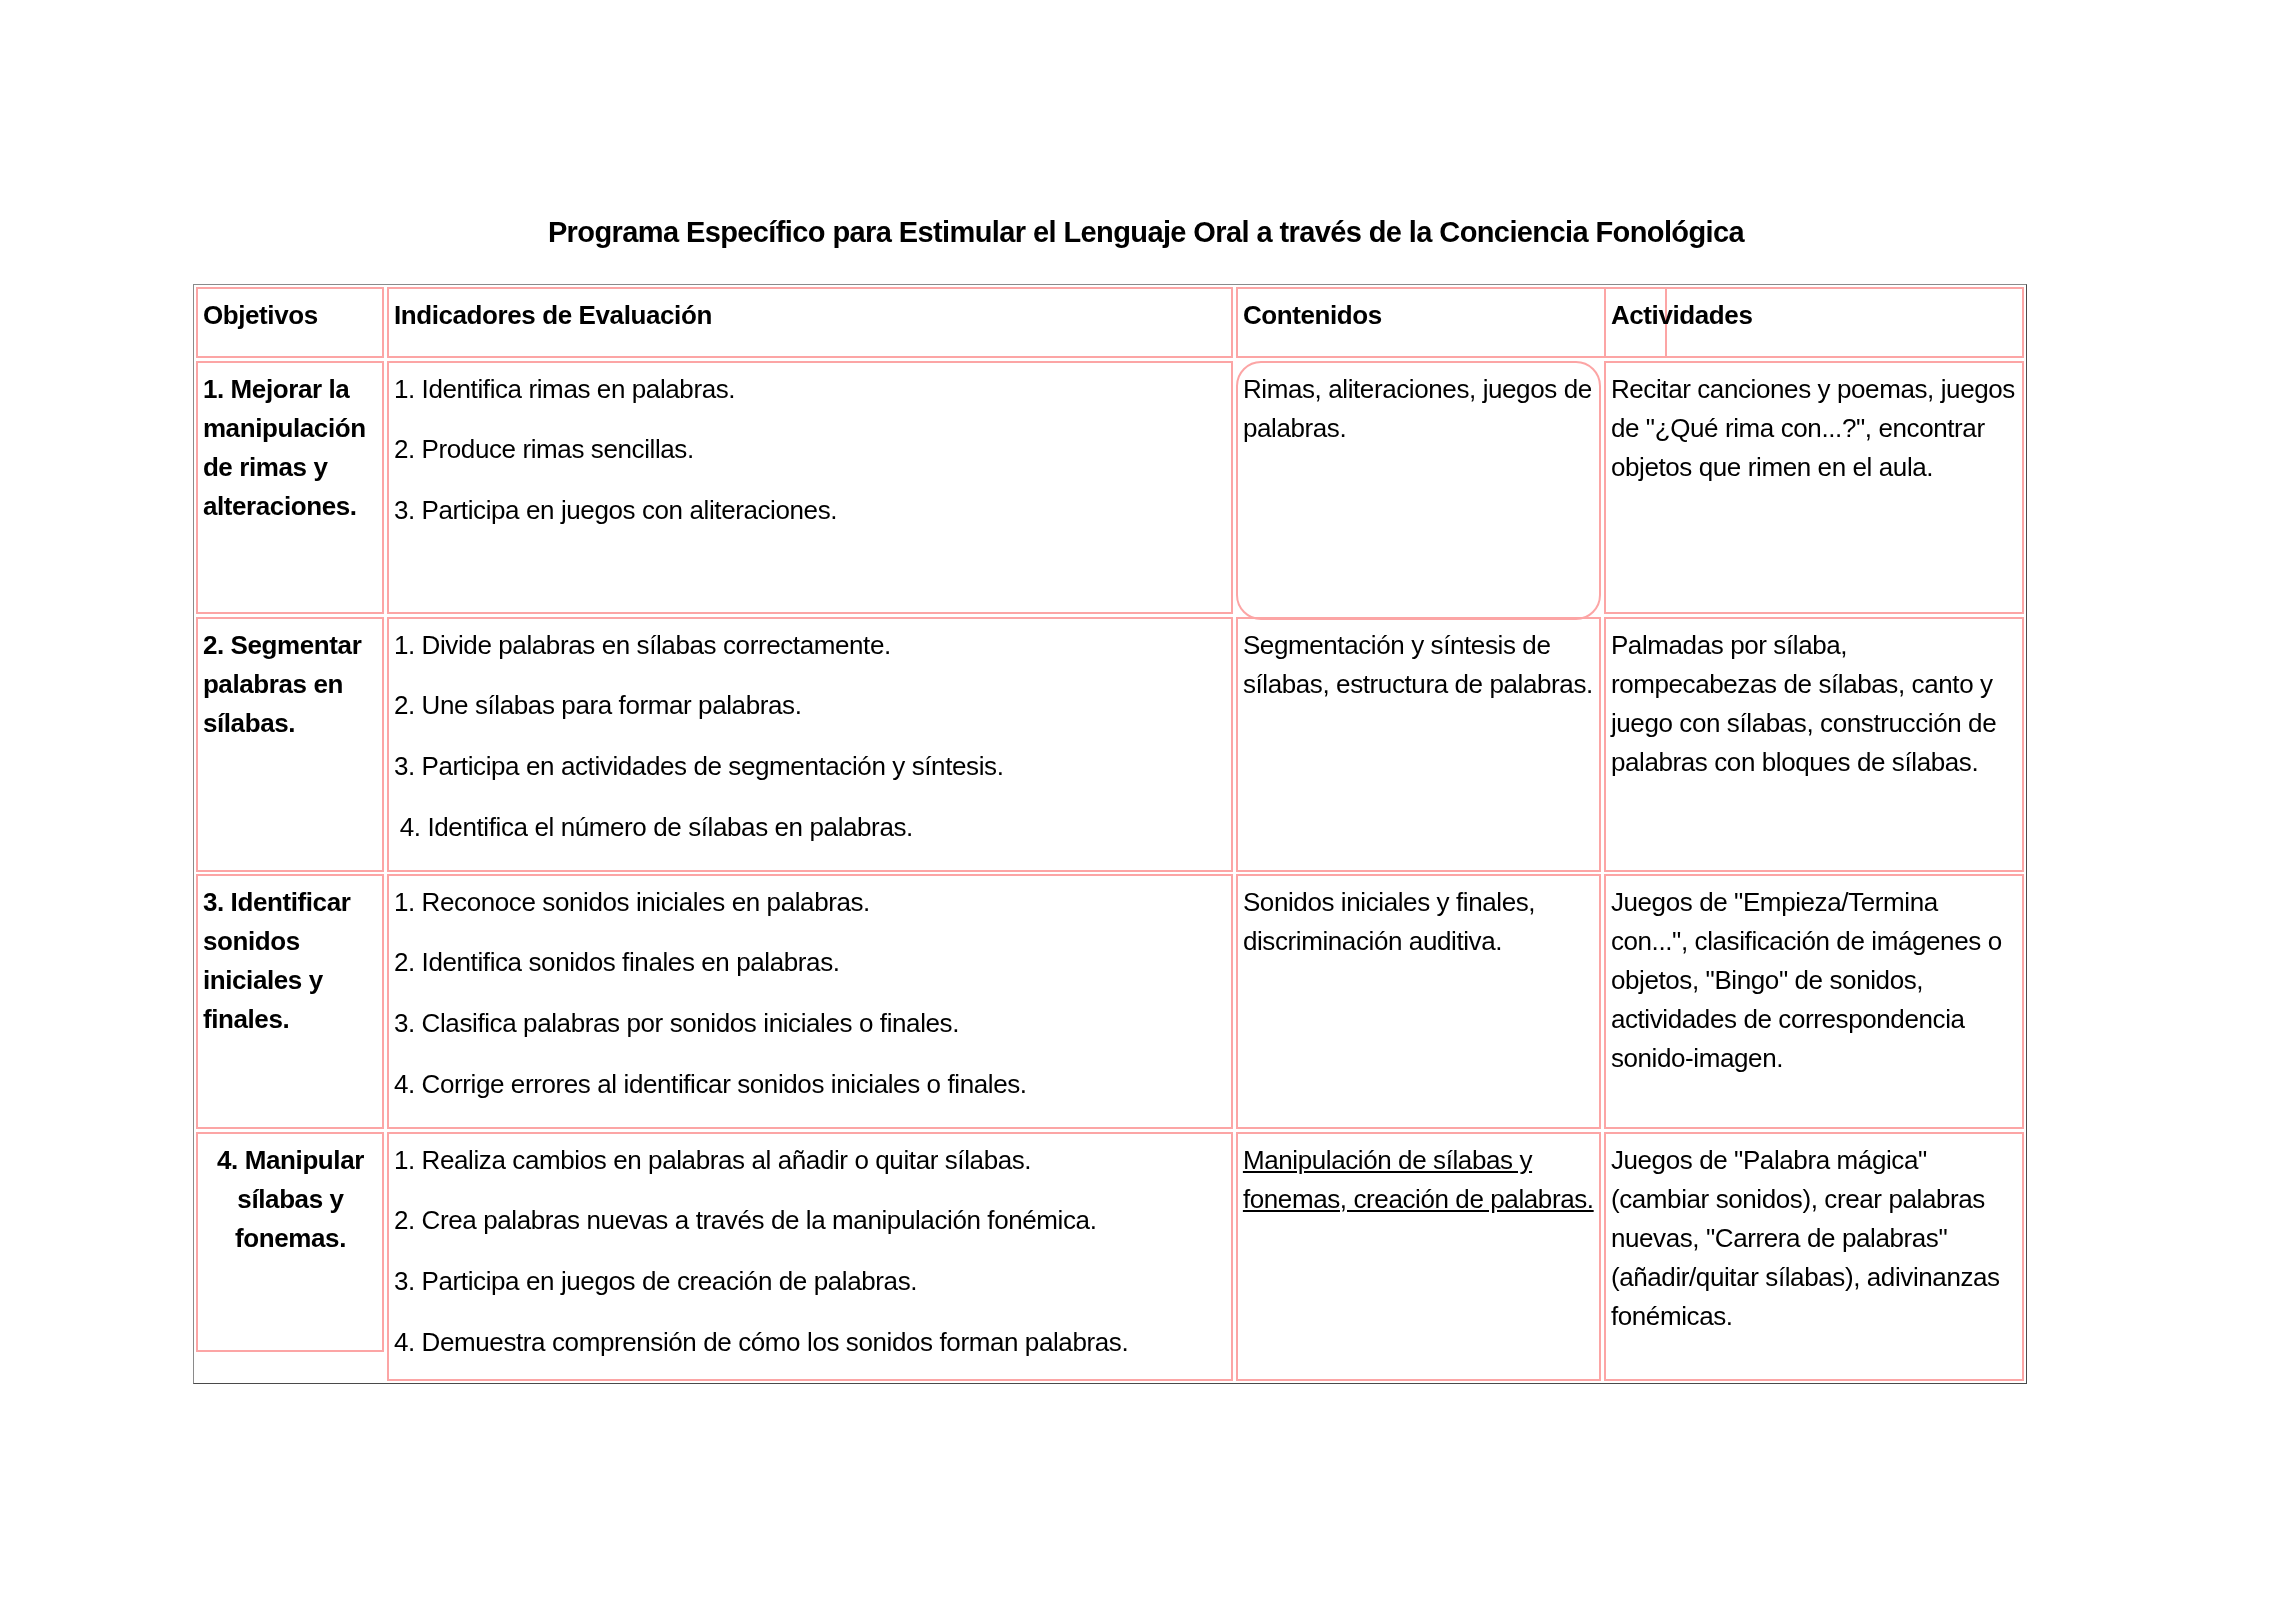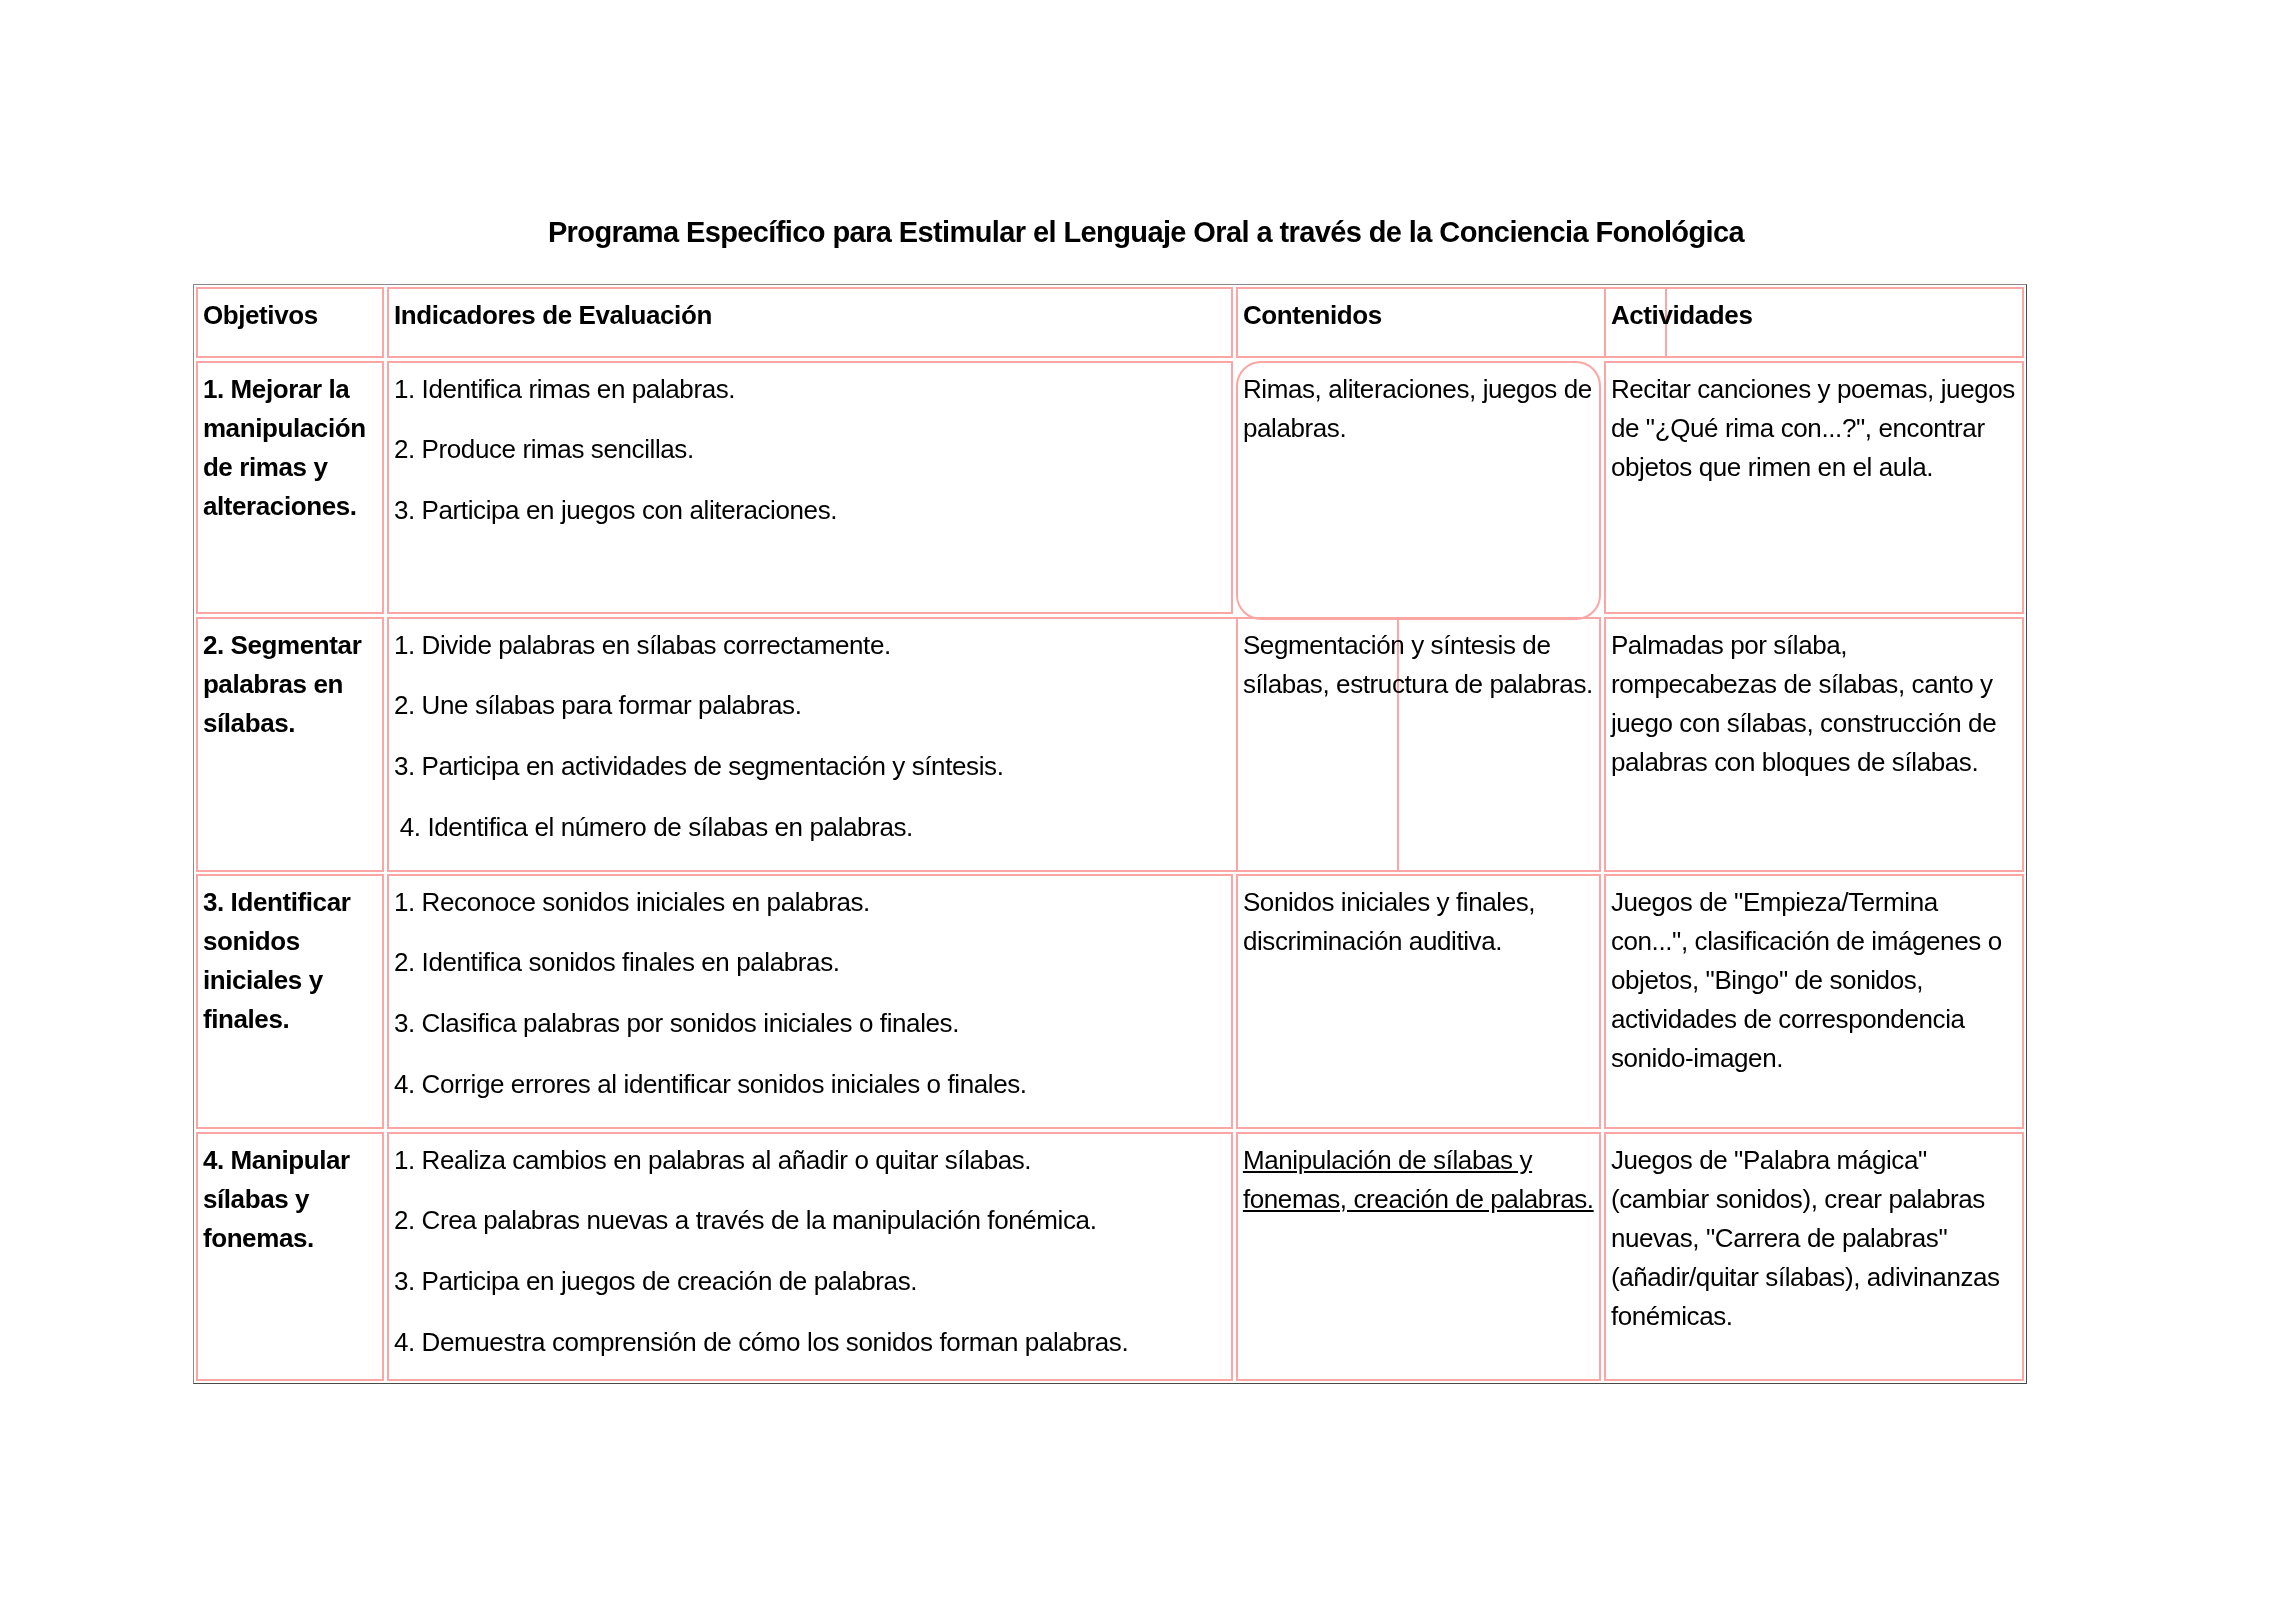--- a/index.html
+++ b/index.html
@@ -32,40 +32,40 @@
 <div class="cell bold wrap" style="left:196px;top:361px;width:188px;height:253px;">1. Mejorar la manipulación de rimas y alteraciones.</div>
 <div class="cell ind" style="left:387px;top:361px;width:846px;height:253px;">
   <p>1. Identifica rimas en palabras.</p>
   <p>2. Produce rimas sencillas.</p>
   <p>3. Participa en juegos con aliteraciones.</p>
 </div>
 <div class="cell wrap" style="left:1236px;top:361px;width:365px;height:259px;border-radius:25px;">Rimas, aliteraciones, juegos de palabras.</div>
 <div class="cell wrap" style="left:1604px;top:361px;width:420px;height:253px;">Recitar canciones y poemas, juegos de "¿Qué rima con...?", encontrar objetos que rimen en el aula.</div>
 
 <div class="cell bold wrap" style="left:196px;top:617px;width:188px;height:255px;">2. Segmentar palabras en sílabas.</div>
-<div class="cell ind" style="left:387px;top:617px;width:1012px;height:255px;">
+<div class="cell ind" style="left:387px;top:617px;width:846px;height:255px;">
   <p>1. Divide palabras en sílabas correctamente.</p>
   <p>2. Une sílabas para formar palabras.</p>
   <p>3. Participa en actividades de segmentación y síntesis.</p>
   <p class="indent">4. Identifica el número de sílabas en palabras.</p>
 </div>
 <div class="cell wrap" style="left:1236px;top:617px;width:365px;height:255px;">Segmentación y síntesis de sílabas, estructura de palabras.</div>
 <div class="cell wrap" style="left:1604px;top:617px;width:420px;height:255px;">Palmadas por sílaba, rompecabezas de sílabas, canto y juego con sílabas, construcción de palabras con bloques de sílabas.</div>
 
 <div class="cell bold wrap" style="left:196px;top:874px;width:188px;height:255px;">3. Identificar sonidos iniciales y finales.</div>
 <div class="cell ind" style="left:387px;top:874px;width:846px;height:255px;">
   <p>1. Reconoce sonidos iniciales en palabras.</p>
   <p>2. Identifica sonidos finales en palabras.</p>
   <p>3. Clasifica palabras por sonidos iniciales o finales.</p>
   <p>4. Corrige errores al identificar sonidos iniciales o finales.</p>
 </div>
 <div class="cell wrap" style="left:1236px;top:874px;width:365px;height:255px;">Sonidos iniciales y finales, discriminación auditiva.</div>
 <div class="cell wrap" style="left:1604px;top:874px;width:420px;height:255px;">Juegos de "Empieza/Termina con...", clasificación de imágenes o objetos, "Bingo" de sonidos, actividades de correspondencia sonido-imagen.</div>
 
-<div class="cell bold wrap" style="left:196px;top:1132px;width:188px;height:249px;">4. Manipular sílabas y fonemas.</div>
+<div class="cell bold wrap" style="left:196px;top:1132px;width:188px;height:220px;text-align:center;">4. Manipular sílabas y fonemas.</div>
 <div class="cell ind" style="left:387px;top:1132px;width:846px;height:249px;">
   <p>1. Realiza cambios en palabras al añadir o quitar sílabas.</p>
   <p>2. Crea palabras nuevas a través de la manipulación fonémica.</p>
   <p>3. Participa en juegos de creación de palabras.</p>
   <p>4. Demuestra comprensión de cómo los sonidos forman palabras.</p>
 </div>
 <div class="cell wrap" style="left:1236px;top:1132px;width:365px;height:249px;text-decoration:underline;">Manipulación de sílabas y fonemas, creación de palabras.</div>
 <div class="cell wrap" style="left:1604px;top:1132px;width:420px;height:249px;">Juegos de "Palabra mágica" (cambiar sonidos), crear palabras nuevas, "Carrera de palabras" (añadir/quitar sílabas), adivinanzas fonémicas.</div>
 
 

